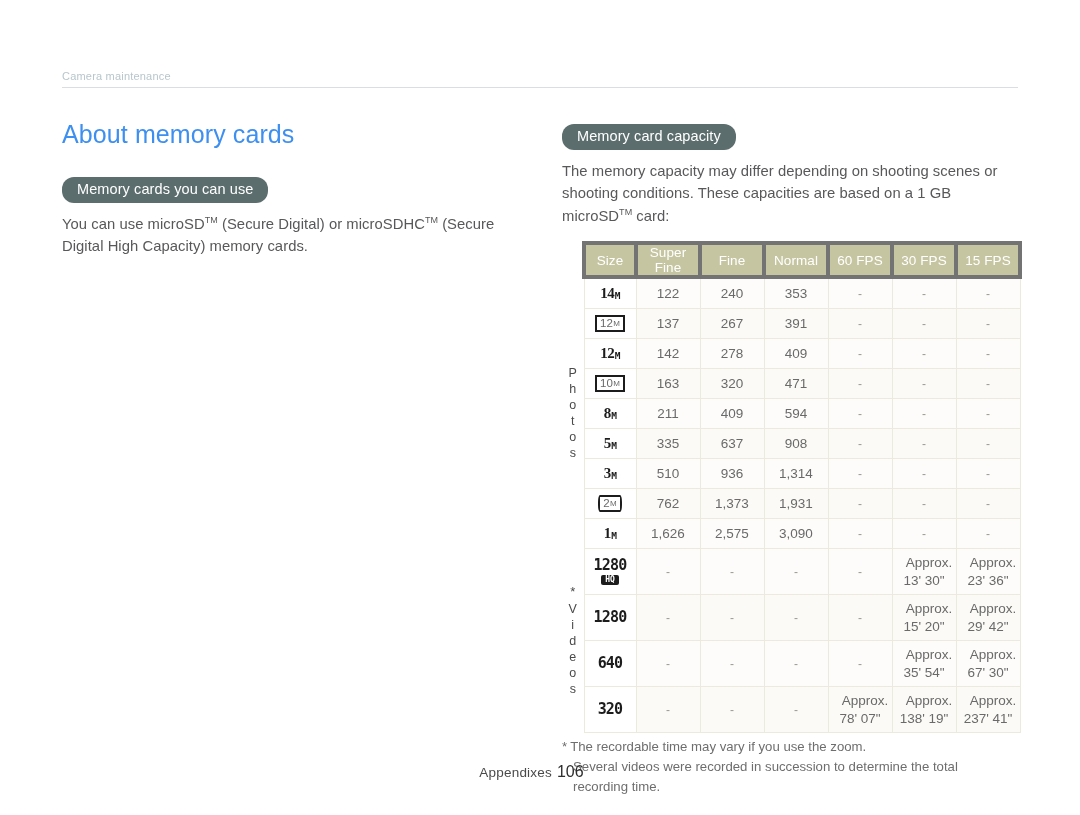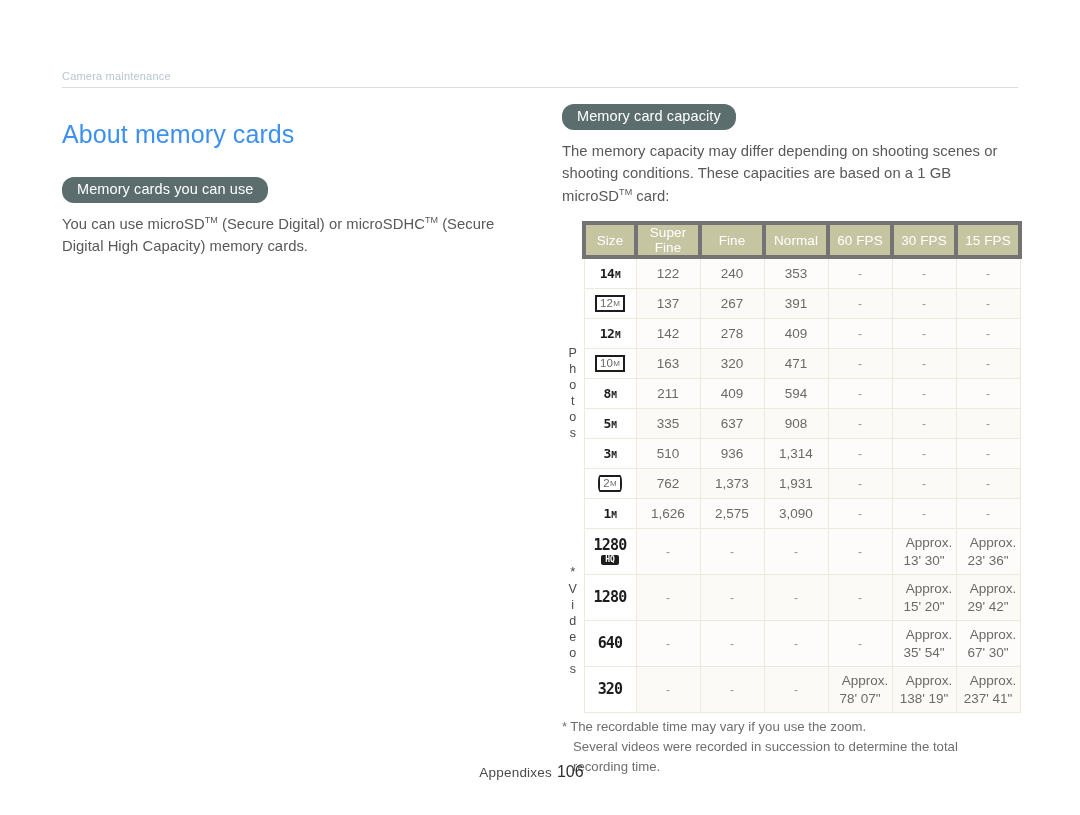--- a/index.html
+++ b/index.html
@@ -47,21 +47,21 @@
   }
   .col-left {
     position: absolute;
     left: 62px;
     top: 120px;
     width: 460px;
   }
   .col-right {
     position: absolute;
     left: 562px;
-    top: 104px;
+    top: 124px;
     width: 456px;
   }
 
   
   .page-title {
     font-size: 25px;
     color: #3d8ff0;
     font-weight: normal;
     margin: 0 0 28px 0;
     letter-spacing: .1px;
@@ -170,21 +170,21 @@
   .lcd {
     display: inline-flex;
     align-items: flex-end;
     justify-content: center;
     font-family: "DejaVu Sans Mono", monospace;
     font-weight: bold;
     color: #1c1c1c;
     line-height: 1;
     letter-spacing: -0.5px;
   }
-  .lcd .num { font-size: 13px; }
+  .lcd .num { font-size: 15px; font-family: Liberation Serif, serif; }
   .lcd .mm  { font-size: 9.5px; margin-left: .5px; margin-bottom: .5px; }
 
   .lcd-box {
     display: inline-flex;
     align-items: center;
     justify-content: center;
     border: 2px solid #1c1c1c;
     padding: 1px 3px 1px 3px;
     line-height: 1;
   }

